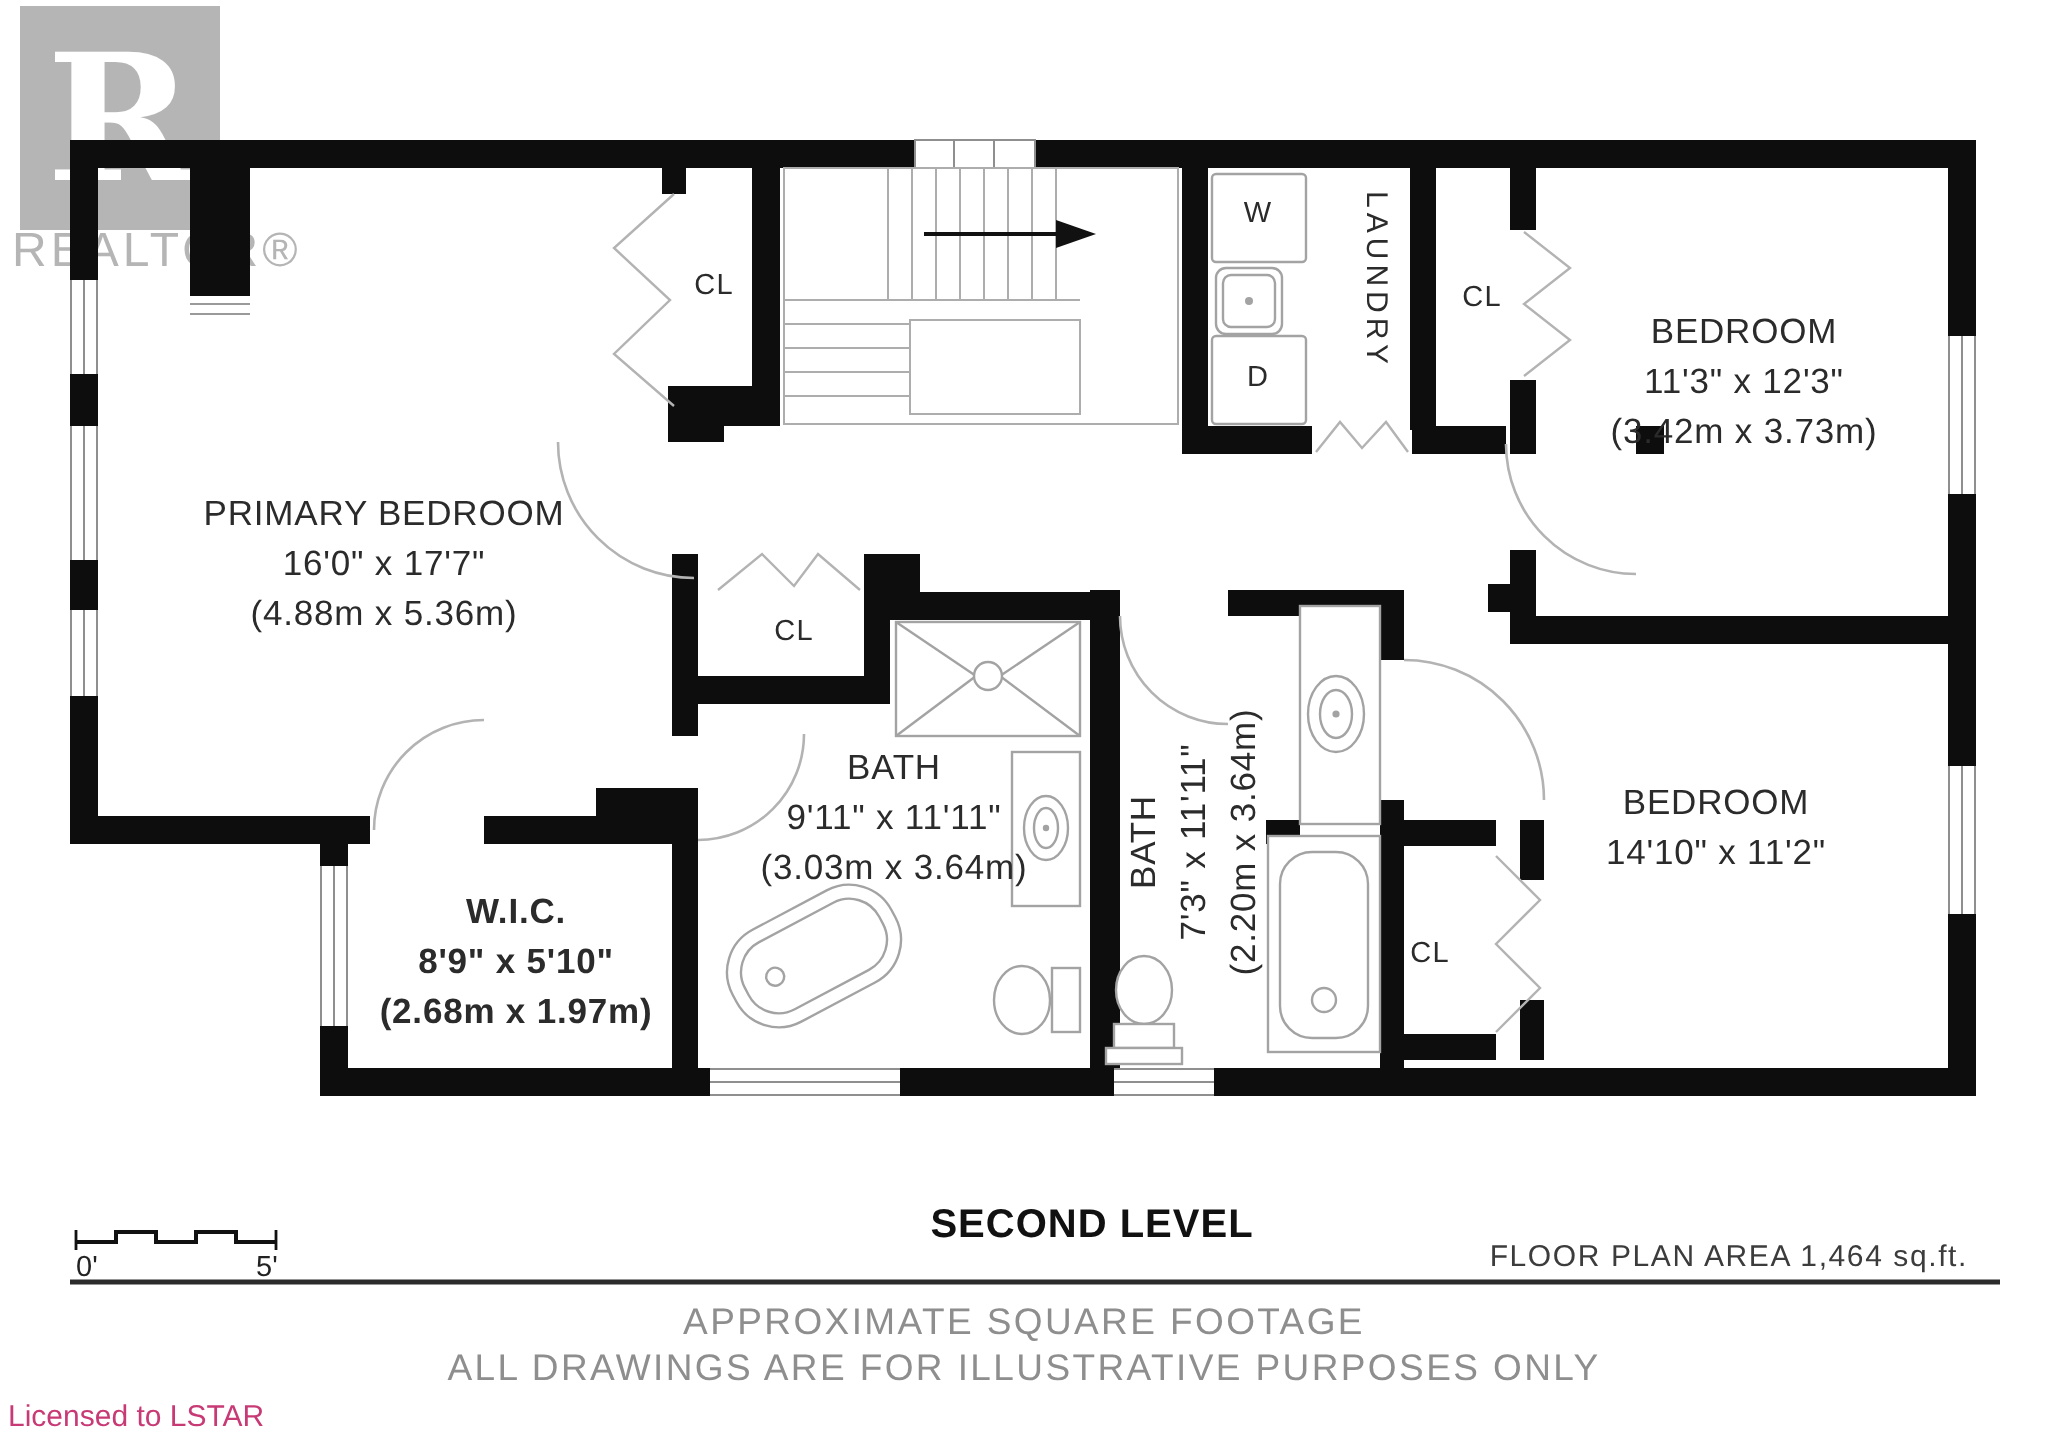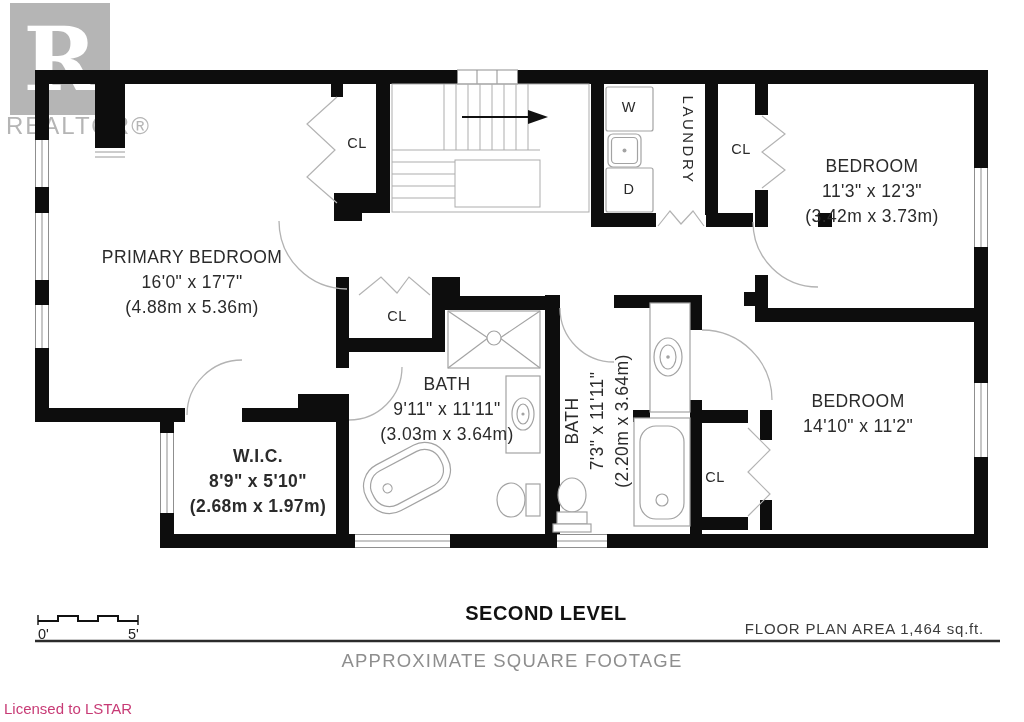--- a/index.html
+++ b/index.html
@@ -284,15 +284,16 @@
   <div class="lbl small-label" style="left:397px;top:316px;">CL</div>
   <div class="lbl small-label" style="left:715px;top:477px;">CL</div>
 
   <div class="lbl level-title" style="left:546px;top:585px;margin-top:28px;">SECOND LEVEL</div>
 
   <div class="lbl scale-num" style="left:38px;top:626px;">0'</div>
   <div class="lbl scale-num" style="left:128px;top:626px;">5'</div>
 
   <div class="lbl area-note" style="position:absolute;">FLOOR PLAN AREA 1,464 sq.ft.</div>
   <div class="lbl disclaimer" style="top:650px;">APPROXIMATE SQUARE FOOTAGE</div>
+  <div class="lbl disclaimer" style="top:673px;">ALL DRAWINGS ARE FOR ILLUSTRATIVE PURPOSES ONLY</div>
   <div class="lbl license">Licensed to LSTAR</div>
 
 </div>
 
 </body></html>

